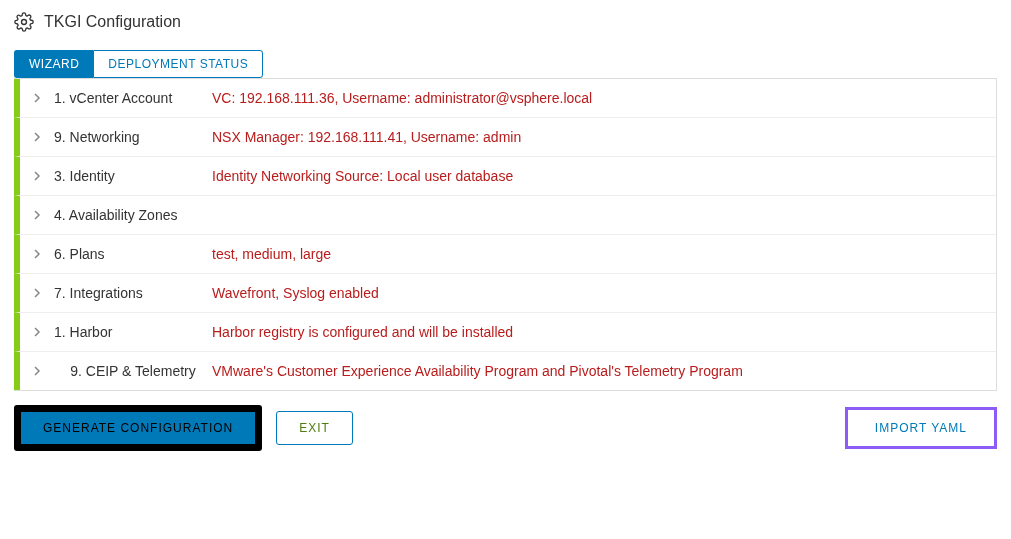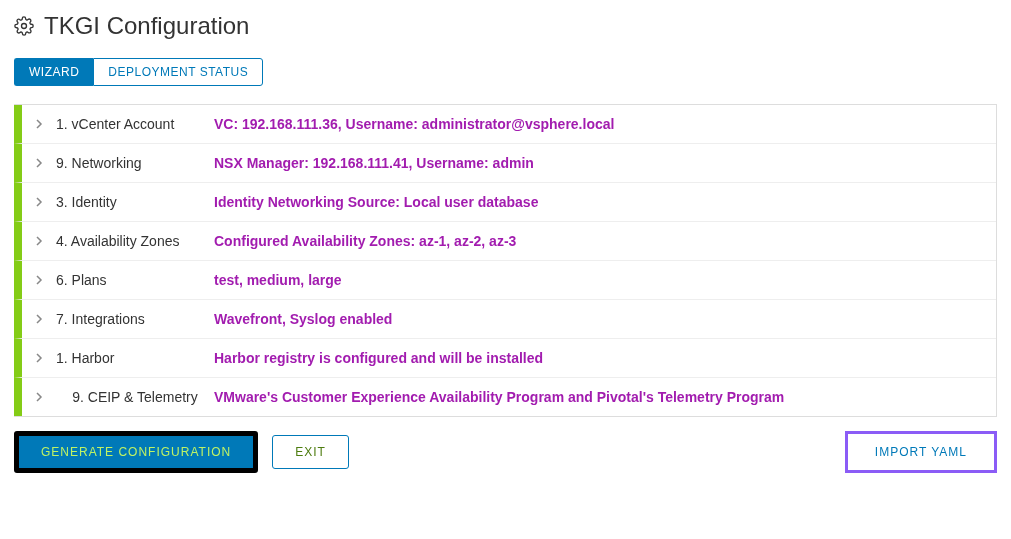--- a/index.html
+++ b/index.html
@@ -15,27 +15,26 @@
       display: flex;
       align-items: center;
       gap: 10px;
       margin-bottom: 18px;
     }
     .header .gear {
       width: 20px; height: 20px;
       display: inline-flex; align-items: center; justify-content: center;
     }
     .header h1 {
-      font-size: 24px;
+      font-size: 16px;
       font-weight: 400;
       color: #333;
     }
     .tabs {
       display: flex;
-      margin-bottom: 18px;
     }
     .tab {
       padding: 6px 14px;
       font-size: 12px;
       letter-spacing: 0.5px;
       cursor: pointer;
       border: 1px solid #0079b8;
       color: #0079b8;
       background: #fff;
       text-transform: uppercase;
@@ -47,63 +46,62 @@
     .tab:first-child { border-right: none; border-radius: 3px 0 0 3px; }
     .tab:last-child { border-radius: 0 3px 3px 0; }
 
     .steps {
       border: 1px solid #ddd;
       border-left: none;
     }
     .step-row {
       display: flex;
       align-items: center;
-      border-left: 8px solid #84cc16;
+      border-left: 6px solid #84cc16;
       border-bottom: 1px solid #eee;
       padding: 11px 10px;
       cursor: pointer;
     }
     .step-row:last-child { border-bottom: none; text-align: center; }
     .step-row .chev {
       width: 14px; height: 14px;
       margin-right: 10px;
       display: inline-flex; align-items: center; justify-content: center;
       color: #888;
       flex-shrink: 0;
     }
     .step-title {
       width: 158px;
       flex-shrink: 0;
       color: #333;
       font-size: 14px;
     }
     .step-desc {
-      color: #a21caf;
+      color: #b91c1c;
       font-size: 14px;
-      font-weight: bold;
     }
 
     .footer {
       display: flex;
       align-items: center;
       margin-top: 14px;
     }
     .btn {
       font-size: 12px;
       letter-spacing: 1px;
       padding: 9px 22px;
       border-radius: 3px;
       cursor: pointer;
       text-transform: uppercase;
       font-weight: 500;
     }
     .btn-primary {
       background: #0079b8;
-      color: #bef264;
-      border: 5px solid #000000;
+      color: #000000;
+      border: 7px solid #000000;
     }
     .btn-secondary {
       background: #fff;
       color: #4d7c0f;
       border: 1px solid #0079b8;
       margin-left: 14px;
     }
     .btn-link {
       background: #fff;
       color: #0079b8;
@@ -163,21 +161,20 @@
     <span class="step-title">3. Identity</span>
     <span class="step-desc">Identity Networking Source: Local user database</span>
   </div>
   <div class="step-row">
     <span class="chev">
         <svg width="10" height="10" viewBox="0 0 10 10">
           <path d="M3 1 L7 5 L3 9" fill="none" stroke="#888" stroke-width="1.5"></path>
         </svg>
       </span>
     <span class="step-title">4. Availability Zones</span>
-    <span class="step-desc">Configured Availability Zones: az-1, az-2, az-3</span>
   </div>
   <div class="step-row">
     <span class="chev">
         <svg width="10" height="10" viewBox="0 0 10 10">
           <path d="M3 1 L7 5 L3 9" fill="none" stroke="#888" stroke-width="1.5"></path>
         </svg>
       </span>
     <span class="step-title">6. Plans</span>
     <span class="step-desc">test, medium, large</span>
   </div>

